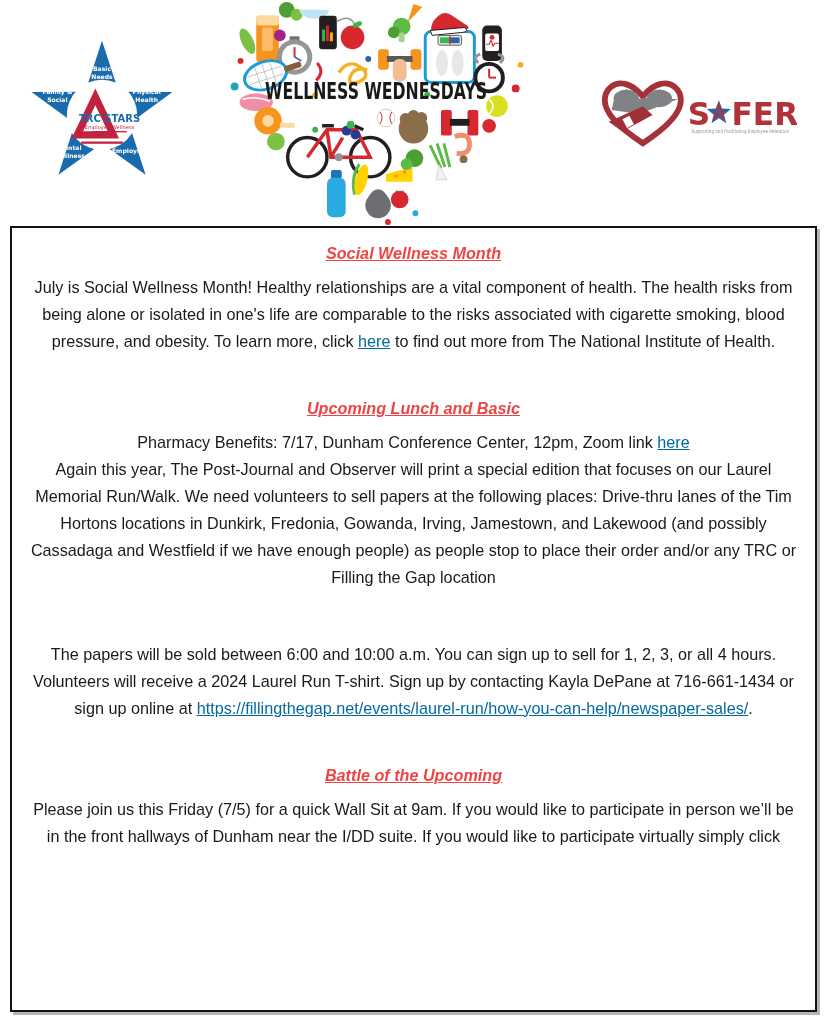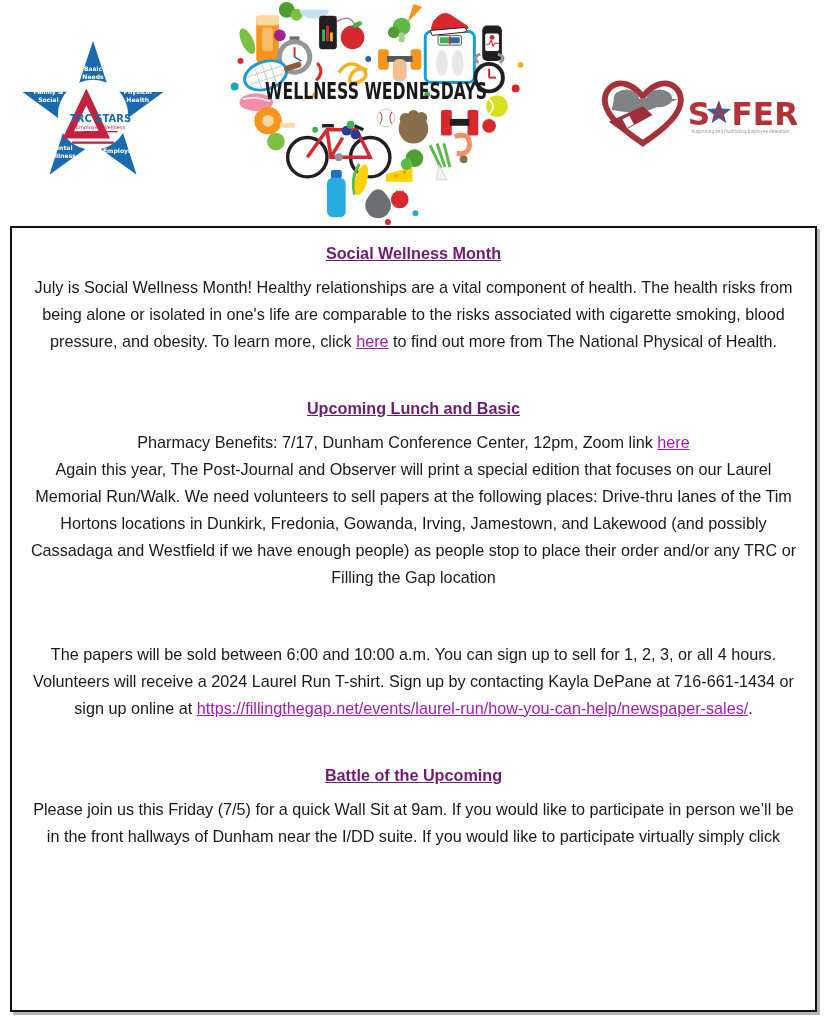--- a/index.html
+++ b/index.html
@@ -6,44 +6,45 @@
   html,body { background:#ffffff; }
   body {
     width:827px; height:1024px; margin:0 auto; overflow:hidden;
     font-family:"Liberation Sans", sans-serif; color:#1a1a1a;
   }
   
   .logos {
     height:226px; display:flex; align-items:center;
     justify-content:space-between; padding:0 30px 0 8px;
   }
-  .logo-star-wrap { width:170px; display:flex; justify-content:center;text-decoration:underline; }
+  .logo-star-wrap { width:170px; display:flex; justify-content:flex-end;text-decoration:underline; }
   .logo-heart-wrap { width:330px; display:flex; justify-content:center; align-self:flex-start; }
   .logo-safer-wrap { width:210px; display:flex; justify-content:flex-end; }
   svg text { font-family:"DejaVu Sans","Liberation Sans",sans-serif; }
   .star-label { fill:#ffffff; font-size:6.4px; font-weight:bold; text-anchor:middle; }
   .heart-title { font-weight:bold; fill:#191919; }
   .safer-word { font-weight:bold; fill:#B13239; }
   .safer-tagline { fill:#9a8a8a; }
   
   .box {
     margin:0 10px; width:807px; min-height:786px;
     border:2px solid #111; box-shadow:3px 3px 0 #b5b5b5;
     background:#fff; text-align:center;
     padding:10px 16px 24px;
   }
   .box p, .box h2 { font-size:16.2px; line-height:27px; }
   .box h2 {
-    color:#701a75; font-weight:bold; text-decoration:underline;
+    color:#ef4444; font-weight:bold; text-decoration:underline;
     margin:40px 0 7px;
+    font-style:italic;
   }
   .box section:first-child h2 { margin-top:2px; }
   .box p { color:#1a1a1a; }
   .gap-top { margin-top:50px; }
-  a.lnk { color:#a21caf; text-decoration:underline; cursor:pointer; }
+  a.lnk { color:#0369a1; text-decoration:underline; cursor:pointer; }
 </style>
 </head>
 <body>
 
 <header class="logos">
 
   <div class="logo-star-wrap">
     <svg viewBox="0 0 160 160" width="152" height="152">
       <polygon points="80,4 97.6,57.7 154.2,57.9 108.5,91.3 125.9,145.1 80,112 34.1,145.1 51.5,91.3 5.8,57.9 62.4,57.7" fill="#1A6BAE"></polygon>
       <circle cx="80" cy="82" r="37" fill="#ffffff"></circle>
@@ -222,21 +223,21 @@
       <text class="safer-word" x="143" y="52" font-size="32">FER</text>
       <text class="safer-tagline" x="152" y="61" font-size="5.4" text-anchor="middle" textLength="100" lengthAdjust="spacingAndGlyphs">Supporting and Facilitating Employee Retention</text>
     </svg>
   </div>
 </header>
 
 <main class="box">
 
   <section>
     <h2>Social Wellness Month</h2>
-    <p><span>July is Social Wellness Month! Healthy relationships are a vital component of health. The health risks from being alone or isolated in one's life are comparable to the risks associated with cigarette smoking, blood pressure, and obesity. To learn more, click </span><a class="lnk">here</a><span> to find out more from The National Physical of Health.</span></p>
+    <p><span>July is Social Wellness Month! Healthy relationships are a vital component of health. The health risks from being alone or isolated in one's life are comparable to the risks associated with cigarette smoking, blood pressure, and obesity. To learn more, click </span><a class="lnk">here</a><span> to find out more from The National Institute of Health.</span></p>
   </section>
 
   <section>
     <h2>Upcoming Lunch and Basic</h2>
     <p><span>Pharmacy Benefits: 7/17, Dunham Conference Center, 12pm, Zoom link </span><a class="lnk">here</a><span></span></p>
   </section>
 
   <section>
     <p>Again this year, The Post-Journal and Observer will print a special edition that focuses on our Laurel Memorial Run/Walk.  We need volunteers to sell papers at the following places: Drive-thru lanes of the Tim Hortons locations in Dunkirk, Fredonia, Gowanda, Irving, Jamestown, and Lakewood (and possibly Cassadaga and Westfield if we have enough people) as people stop to place their order and/or any TRC or Filling the Gap location</p>
     <p class="gap-top"><span>The papers will be sold between 6:00 and 10:00 a.m.  You can sign up to sell for 1, 2, 3, or all 4 hours.  Volunteers will receive a 2024 Laurel Run T-shirt.  Sign up by contacting Kayla DePane at 716-661-1434 or sign up online at </span><a class="lnk">https://fillingthegap.net/events/laurel-run/how-you-can-help/newspaper-sales/</a><span>.</span></p>

